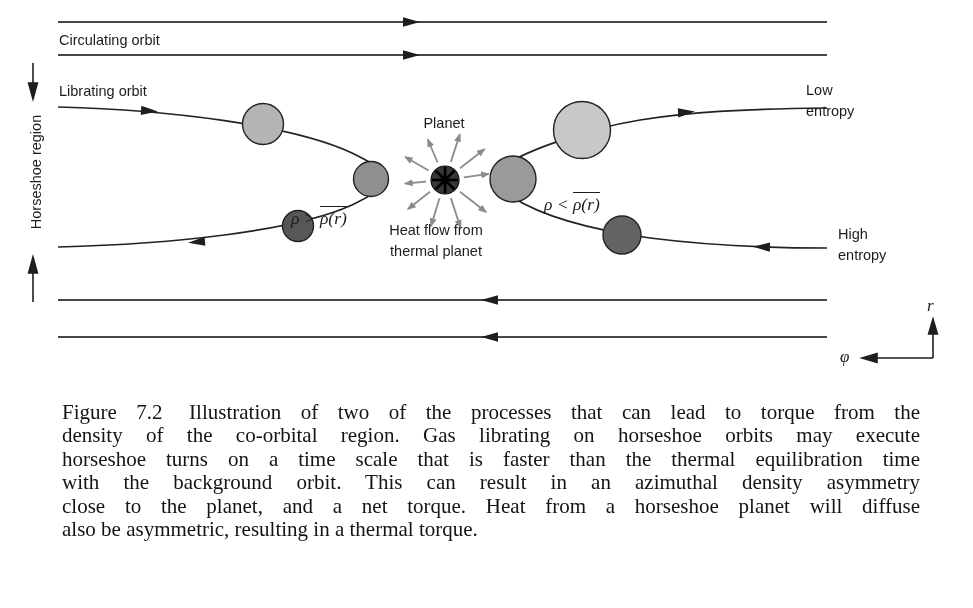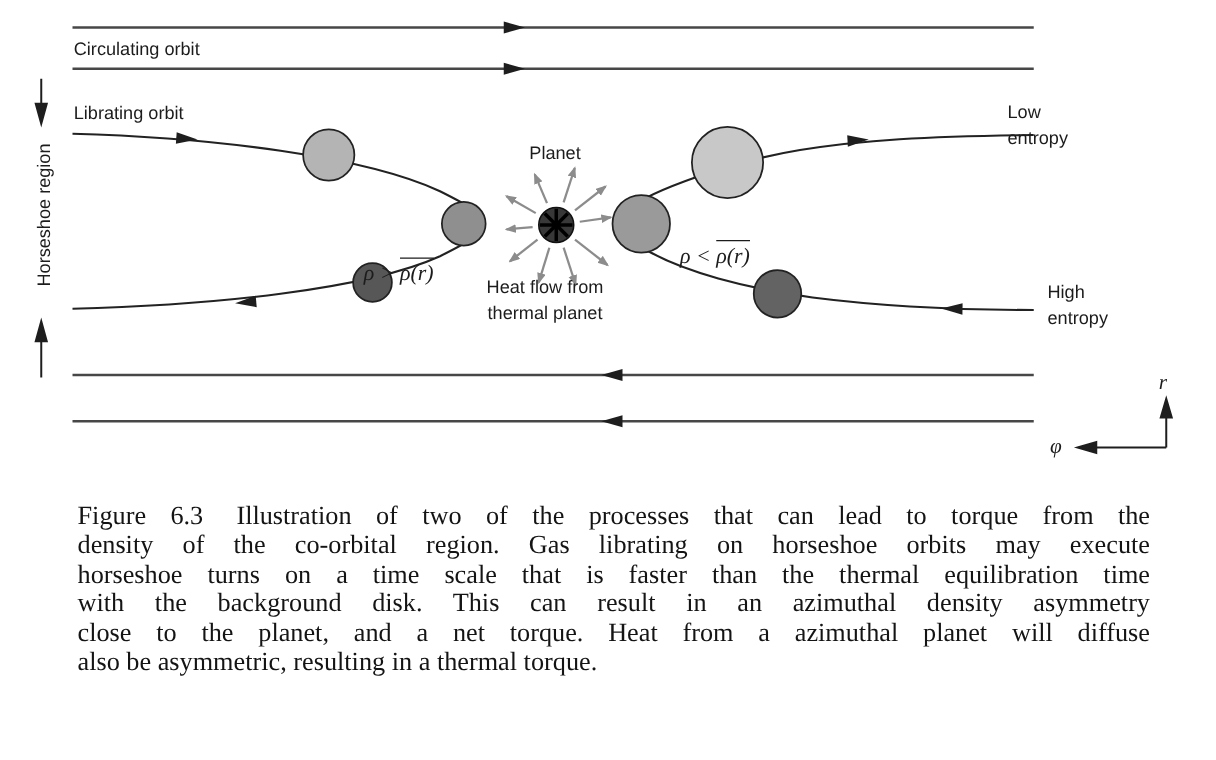--- a/index.html
+++ b/index.html
@@ -197,21 +197,21 @@
       <div>High</div>
       <div>entropy</div>
     </div>
 
     <div class="axis-label" style="left:927px; top:296px;">r</div>
 
     <div class="axis-label" style="left:840px; top:347px;">φ</div>
   </div>
 
   <div id="caption">
-    <div class="cap-line"><span class="figure-num">Figure 6.3</span> <span>Illustration of two of the processes that can lead to torque from the</span></div>
+    <div class="cap-line"><span class="figure-num">Figure 7.2</span> <span>Illustration of two of the processes that can lead to torque from the</span></div>
     <div class="cap-line">density of the co-orbital region. Gas librating on horseshoe orbits may execute</div>
     <div class="cap-line">horseshoe turns on a time scale that is faster than the thermal equilibration time</div>
-    <div class="cap-line">with the background disk. This can result in an azimuthal density asymmetry</div>
-    <div class="cap-line">close to the planet, and a net torque. Heat from a azimuthal planet will diffuse</div>
+    <div class="cap-line">with the background orbit. This can result in an azimuthal density asymmetry</div>
+    <div class="cap-line">close to the planet, and a net torque. Heat from a horseshoe planet will diffuse</div>
     <div class="cap-last">also be asymmetric, resulting in a thermal torque.</div>
   </div>
 
 </div>
 
 </body></html>

